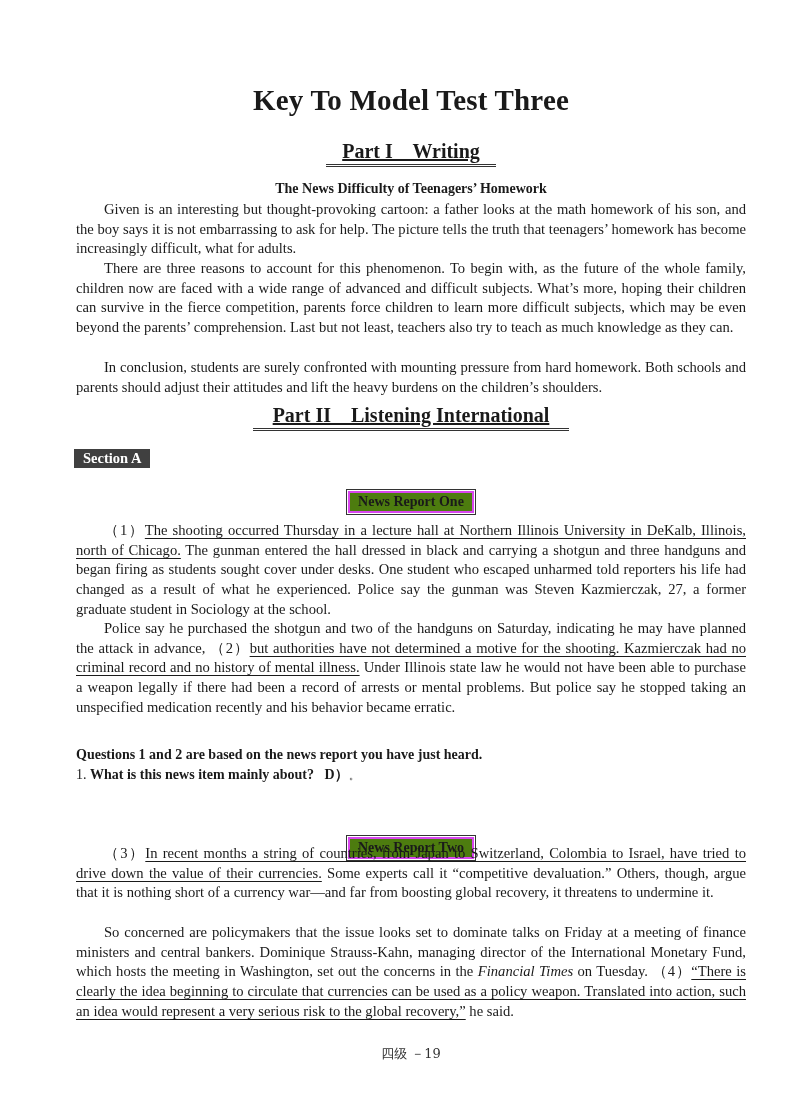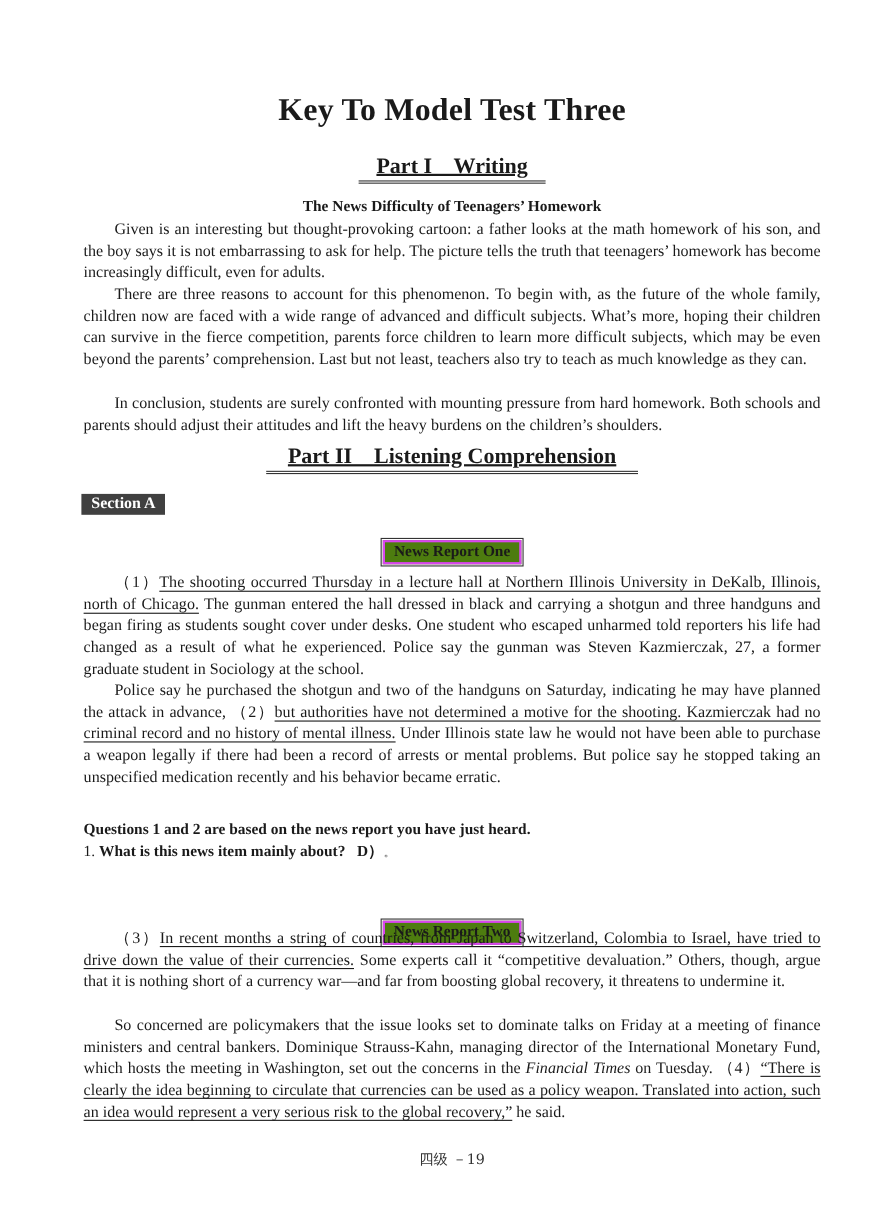--- a/index.html
+++ b/index.html
@@ -131,26 +131,26 @@
 <div class="page">
 
   <div class="main-title">Key To Model Test Three</div>
 
   <div class="part-heading part-one">
     <span class="inner" style="white-space:pre;">Part I    Writing</span>
   </div>
 
   <div class="sub-title">The News Difficulty of Teenagers’ Homework</div>
 
-  <p class="para" style="top:200px;">Given is an interesting but thought-provoking cartoon: a father looks at the math homework of his son, and the boy says it is not embarrassing to ask for help. The picture tells the truth that teenagers’ homework has become increasingly difficult, even for adults.</p>
+  <p class="para" style="top:200px;">Given is an interesting but thought-provoking cartoon: a father looks at the math homework of his son, and the boy says it is not embarrassing to ask for help. The picture tells the truth that teenagers’ homework has become increasingly difficult, what for adults.</p>
   <p class="para" style="top:259px;">There are three reasons to account for this phenomenon. To begin with, as the future of the whole family, children now are faced with a wide range of advanced and difficult subjects. What’s more, hoping their children can survive in the fierce competition, parents force children to learn more difficult subjects, which may be even beyond the parents’ comprehension. Last but not least, teachers also try to teach as much knowledge as they can.</p>
   <p class="para" style="top:358px;">In conclusion, students are surely confronted with mounting pressure from hard homework. Both schools and parents should adjust their attitudes and lift the heavy burdens on the children’s shoulders.</p>
 
   <div class="part-heading part-two">
-    <span class="inner" style="white-space:pre;">Part II    Listening Comprehension</span>
+    <span class="inner" style="white-space:pre;">Part II    Listening International</span>
   </div>
 
   <div class="section-badge">Section A</div>
 
   <div class="report-box report-one">
     <span class="box">News Report One</span>
   </div>
 
   <p class="para" style="top:521px;"><span>（1）</span><span class="u">The shooting occurred Thursday in a lecture hall at Northern Illinois University in DeKalb, Illinois, north of Chicago.</span><span> The gunman entered the hall dressed in black and carrying a shotgun and three handguns and began firing as students sought cover under desks. One student who escaped unharmed told reporters his life had changed as a result of what he experienced. Police say the gunman was Steven Kazmierczak, 27, a former graduate student in Sociology at the school.</span></p>
 

